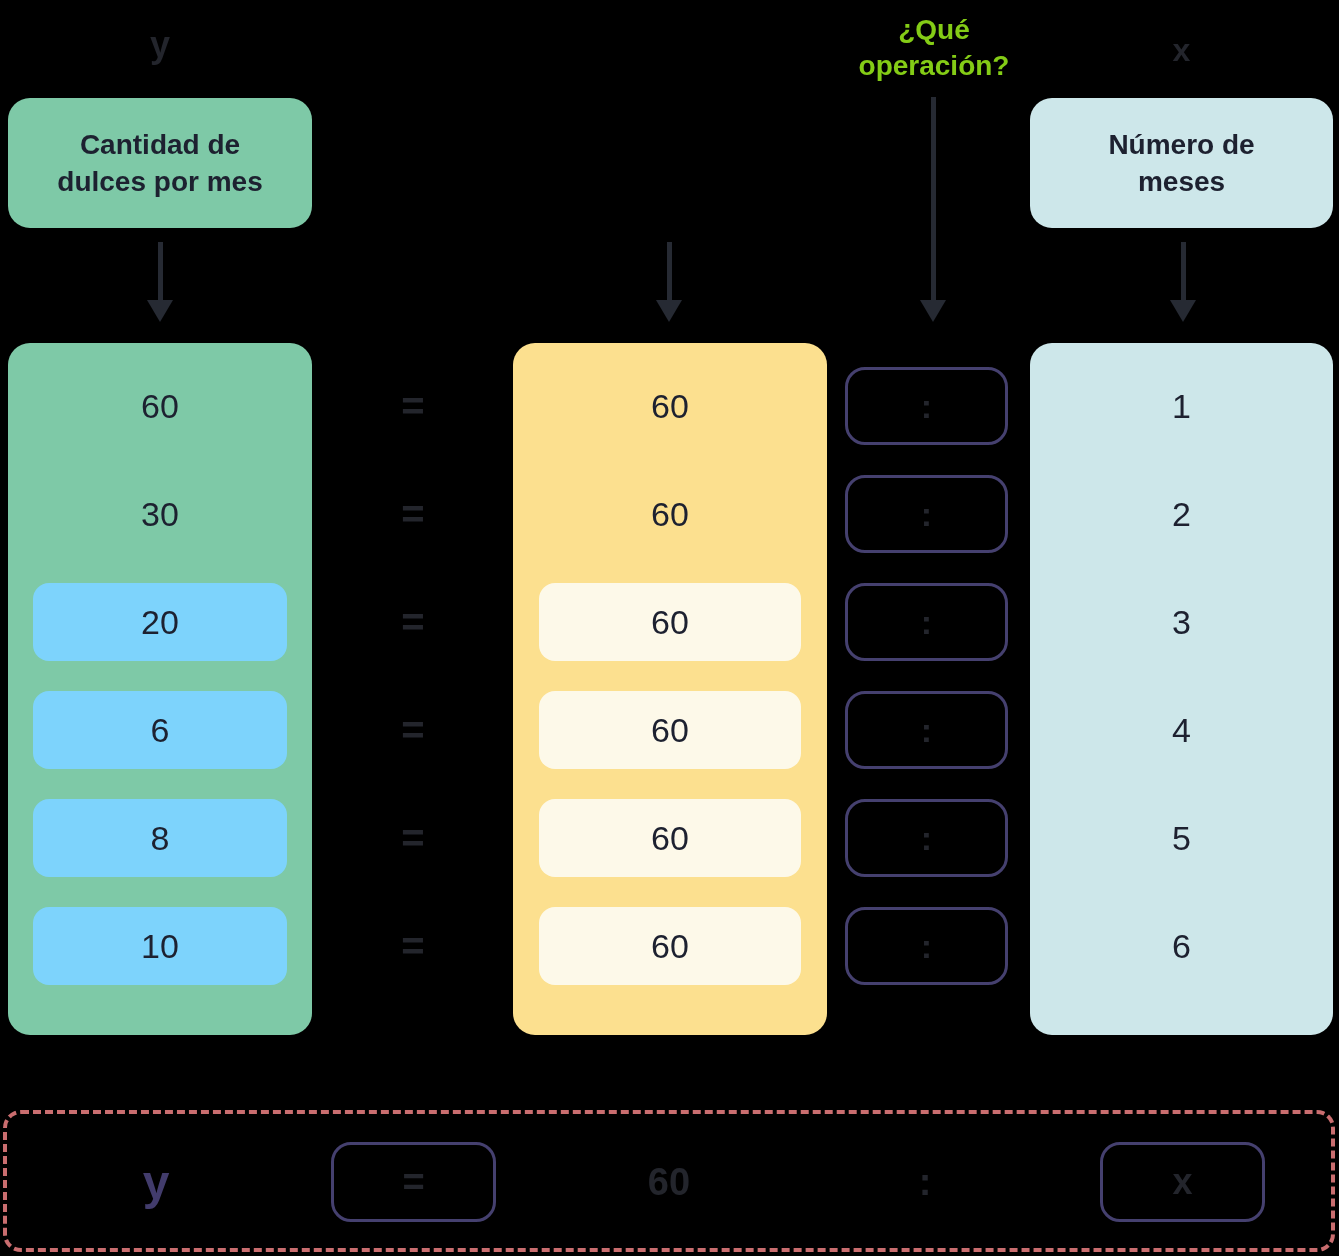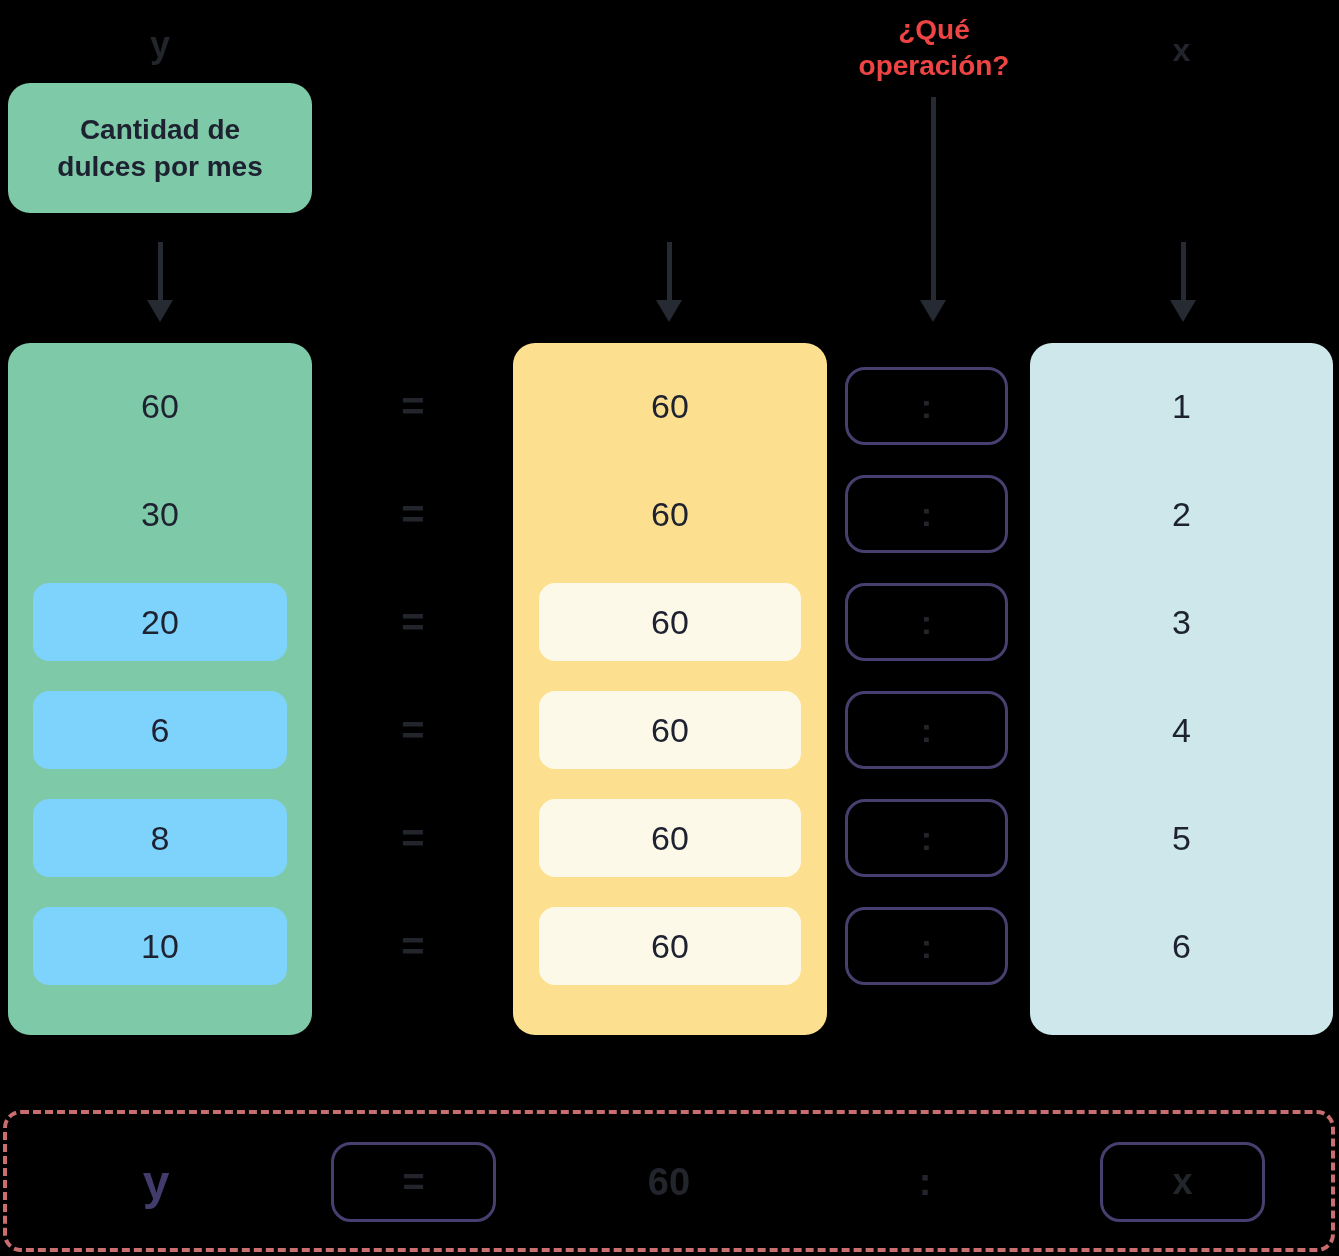--- a/index.html
+++ b/index.html
@@ -14,26 +14,26 @@
   .var-label{
     position:absolute;
     color:#23252c;
     font-weight:700;
     text-align:center;
   }
   #y-var{left:8px;top:24px;width:304px;font-size:36px;}
   #x-var{left:1030px;top:32px;width:303px;font-size:32px;}
   #op-question{
     position:absolute;left:838px;top:12px;width:192px;
-    color:#ef4444;font-weight:700;font-size:28px;line-height:36px;
+    color:#84cc16;font-weight:700;font-size:28px;line-height:36px;
     text-align:center;
   }
   
   .header-card{
-    position:absolute;top:83px;height:130px;
+    position:absolute;top:98px;height:130px;
     border-radius:22px;
     display:flex;align-items:center;justify-content:center;
     text-align:center;
     color:#1d2130;font-weight:700;font-size:28px;line-height:37px;
     box-sizing:border-box;
   }
   #head-y{left:8px;width:304px;background:#7ec9a7;padding:0 30px;}
   #head-total{left:513px;width:314px;background:#fce08f;padding:0 34px;}
   #head-x{left:1030px;width:303px;background:#cde7ea;padding:0 50px;}
   
@@ -111,20 +111,23 @@
 
 <div id="canvas">
 
   <div id="y-var" class="var-label">y</div>
   <div id="op-question">¿Qué operación?</div>
   <div id="x-var" class="var-label">x</div>
 
   <div id="head-y" class="header-card">
     <span>Cantidad de dulces por mes</span>
   </div>
+  <div id="head-x" class="header-card">
+    <span>Número de meses</span>
+  </div>
 
   <div id="arrow-y" class="arrow">
       <div class="shaft"></div>
       <div class="head"></div>
     </div>
   <div id="arrow-total" class="arrow">
       <div class="shaft"></div>
       <div class="head"></div>
     </div>
   <div id="arrow-op" class="arrow">

